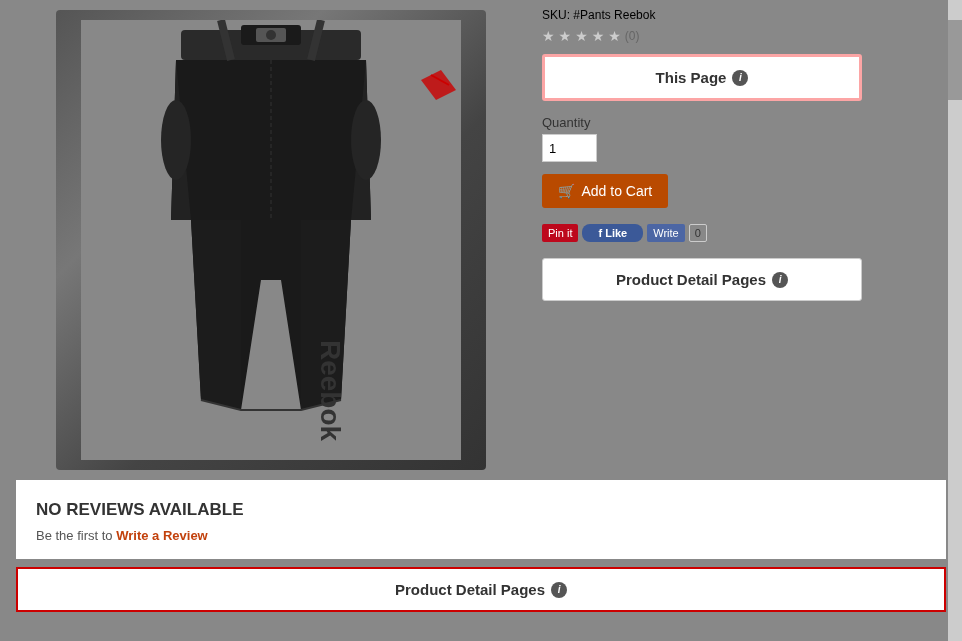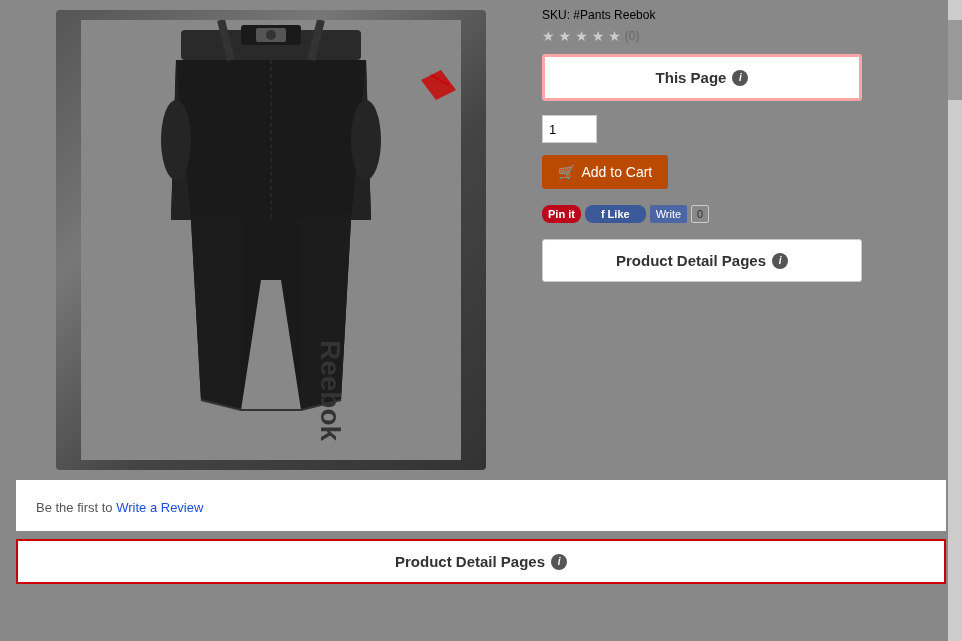--- a/index.html
+++ b/index.html
@@ -164,22 +164,22 @@
       margin-bottom: 16px;
     }
 
     .pin-btn {
       background: #bd081c;
       color: white;
       border: none;
       padding: 3px 6px;
       font-size: 11px;
       cursor: pointer;
-      border-radius: 8px;
-      font-weight: bold;
+      border-radius: 2px;
+      font-weight: normal;
     }
 
     .fb-like-btn {
       background: #3b5998;
       color: white;
       border: none;
       padding: 3px 16px;
       font-size: 11px;
       cursor: pointer;
       border-radius: 8px;
@@ -236,23 +236,24 @@
       margin-bottom: 8px;
       text-transform: uppercase;
     }
 
     .write-review-text {
       font-size: 13px;
       color: #555;
     }
 
     .write-review-link {
-      color: #1d4ed8;
+      color: #c2410c;
       text-decoration: none;
       cursor: pointer;
+      font-weight: bold;
     }
 
     
     .bottom-btn-container {
       width: 930px;
       margin: 8px 16px 0;
       border: 2px solid #cc0000;
       background: white;
       padding: 0;
     }
@@ -354,20 +355,21 @@
         <span class="review-count">(0)</span>
       </div>
 
       
       <button class="this-page-btn">
         <span>This Page</span>
         <span class="info-icon">i</span>
       </button>
 
       
+      <div class="quantity-label">Quantity</div>
       <input type="text" class="quantity-input" value="1" style="">
 
       
       <button class="add-to-cart-btn">
         <span class="cart-icon">🛒</span>
         <span>Add to Cart</span>
       </button>
 
       
       <div class="social-buttons">
@@ -380,20 +382,21 @@
       
       <button class="product-detail-btn-top">
         <span>Product Detail Pages</span>
         <span class="info-icon">i</span>
       </button>
 
     </div>
   </div>
 
   <div class="reviews-section">
+    <div class="no-reviews-title">NO REVIEWS AVAILABLE</div>
     <div class="write-review-text">
       <span>Be the first to </span>
       <a class="write-review-link">Write a Review</a>
     </div>
   </div>
 
   <div class="bottom-btn-container">
     <button class="product-detail-btn-bottom">
       <span>Product Detail Pages</span>
       <span class="info-icon">i</span>

